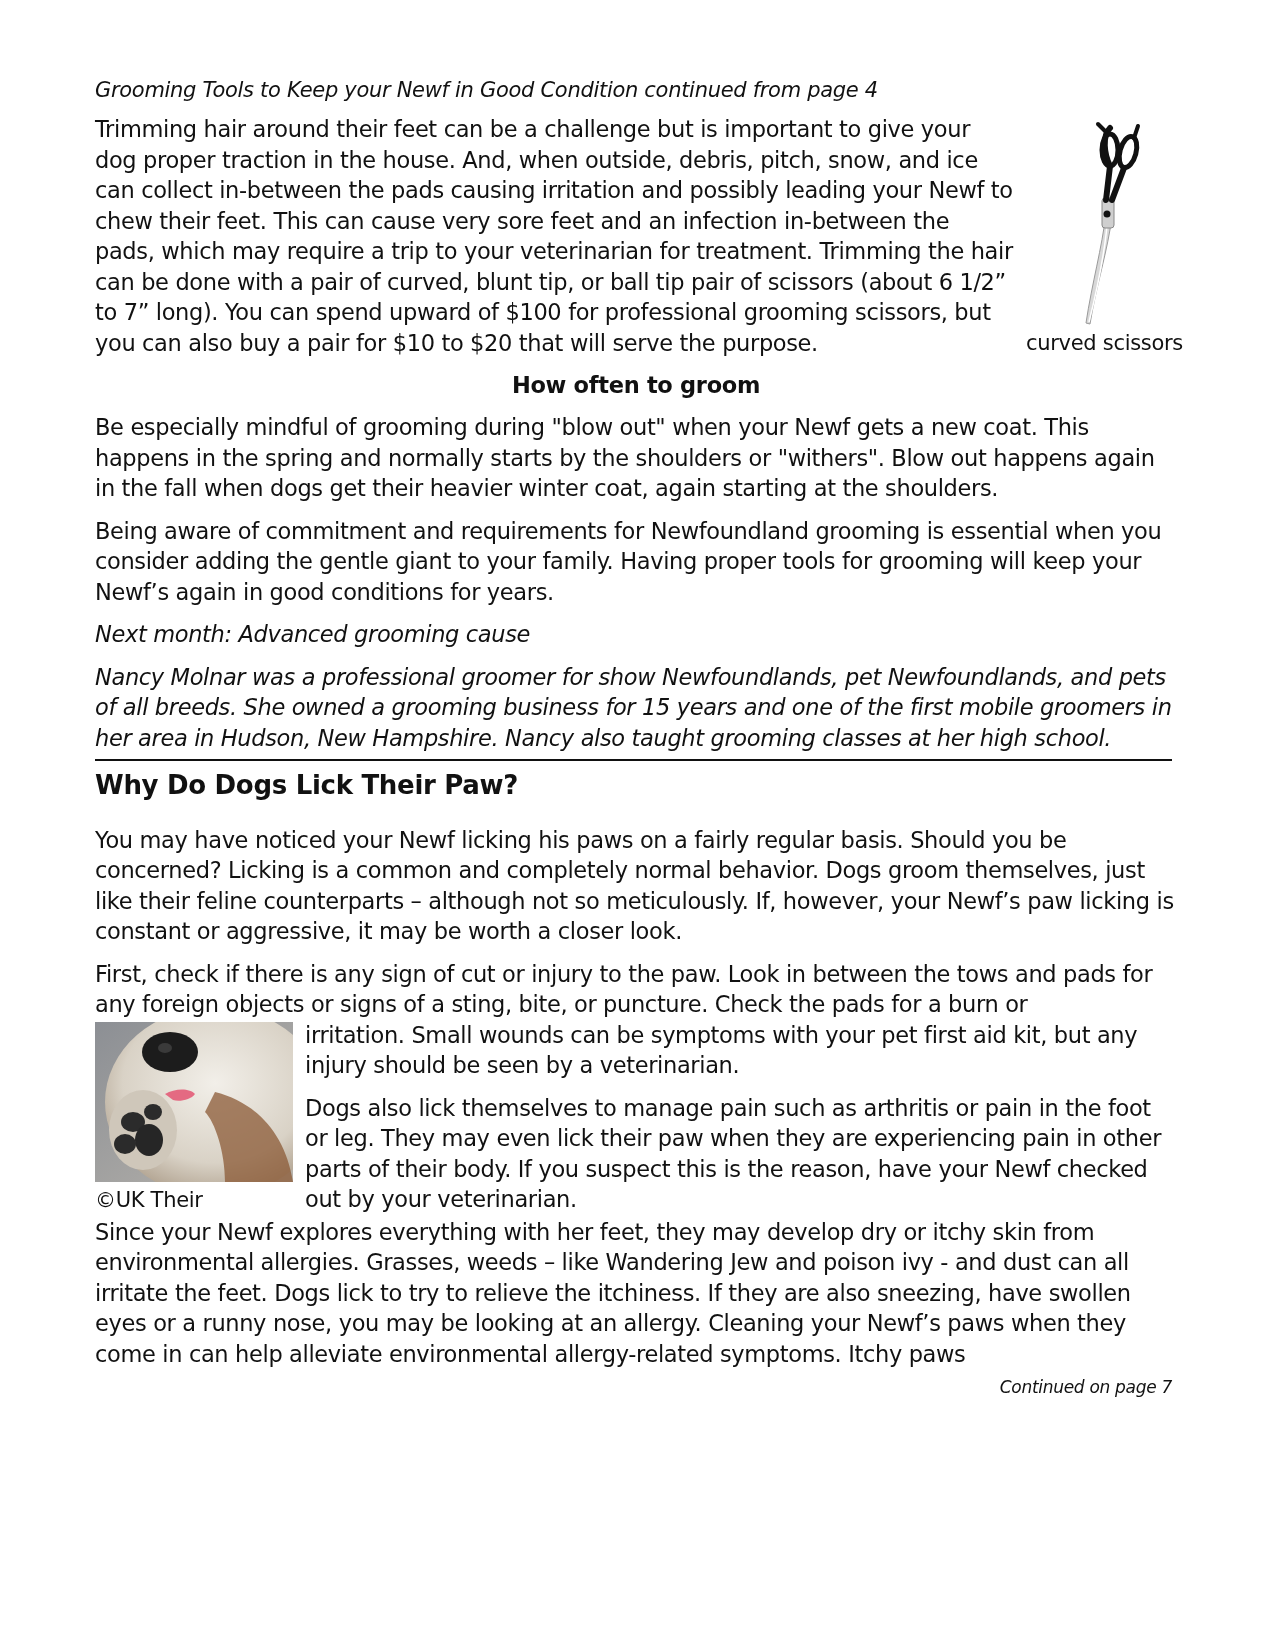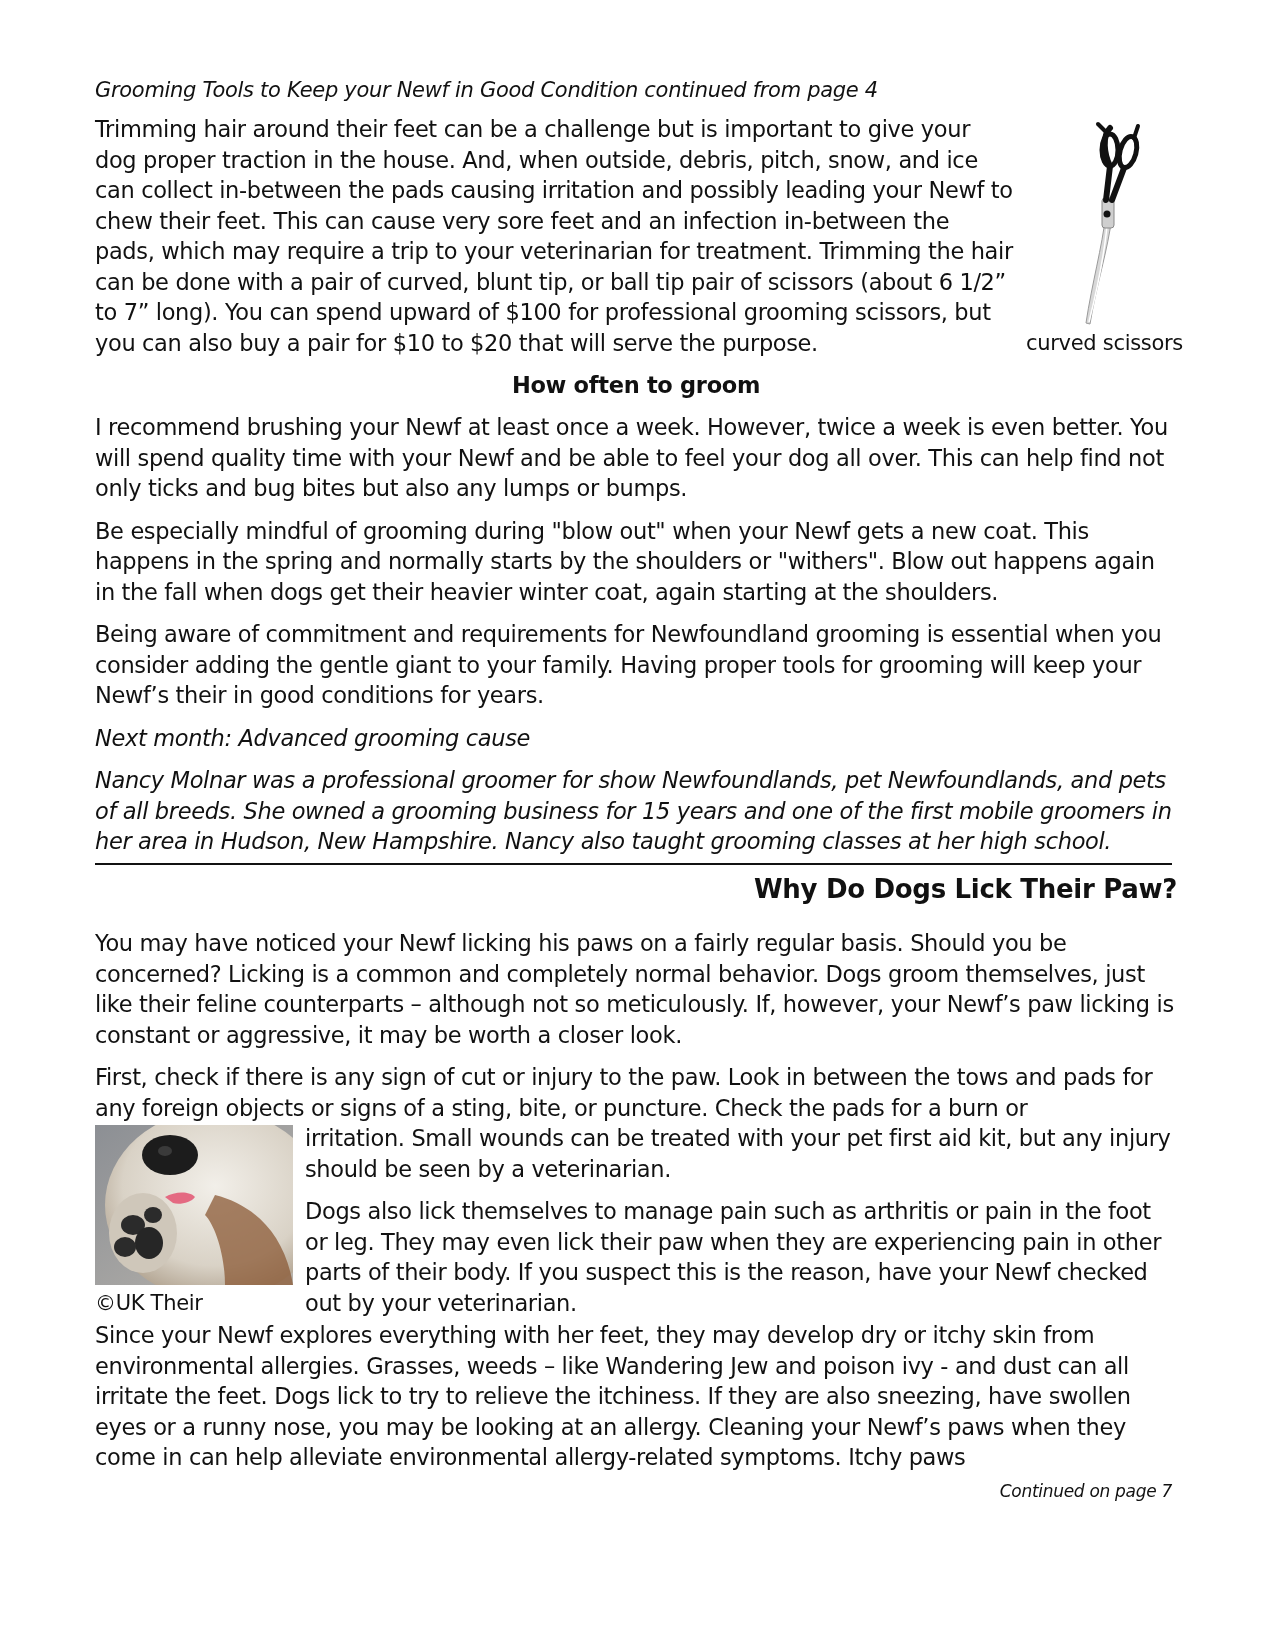--- a/index.html
+++ b/index.html
@@ -11,21 +11,21 @@
   .intro-header { font-style: italic; font-size: 21px; line-height: 28px; letter-spacing: -0.3px; margin-bottom: 10px; }
   .section-one { position: relative; }
   .trim-para { width: 920px; }
   .scissors-fig { position: absolute; right: -6px; top: 4px; width: 165px; text-align: center; }
   .scissors-fig svg { display: block; margin: 0 auto 0 48px; }
   .scissors-caption { font-size: 21px; line-height: 26px; letter-spacing: -0.3px; text-align: right; margin-top: 2px; }
   .subhead { font-weight: bold; font-size: 22.5px; line-height: 30px; margin-top: 12px; letter-spacing: -0.3px; text-align: center; }
   .gap { margin-top: 12px; }
   .italic { font-style: italic; }
   .rule { border: 0; border-top: 2px solid #111; margin: 6px 0 0 0; width: 1077px; }
-  .title { font-weight: bold; font-size: 26px; line-height: 36px; text-align: right; margin-top: 6px; letter-spacing: -0.3px; }
+  .title { font-weight: bold; font-size: 26px; line-height: 36px; text-align: left; margin-top: 6px; letter-spacing: -0.3px; }
   .photo-block { float: left; width: 200px; margin: 2px 10px 0 0; }
   .photo { width: 198px; height: 160px; display: block; }
   .photo-caption { font-size: 21px; line-height: 28px; letter-spacing: -0.3px; margin-top: 4px; }
   .clear { clear: both; }
   .continued { font-style: italic; font-size: 17px; line-height: 28px; text-align: right; margin-top: 4px; width: 1077px; letter-spacing: -0.3px; }
   b { font-weight: normal; }
 </style>
 </head>
 <body>
 
@@ -52,23 +52,22 @@
         <ellipse cx="62" cy="34" rx="8" ry="16" fill="none" stroke="#111" stroke-width="5" transform="rotate(15 62 34)"></ellipse>
         <path d="M40 14 L 32 6" stroke="#111" stroke-width="4" stroke-linecap="round"></path>
         <path d="M68 20 L 72 8" stroke="#111" stroke-width="4" stroke-linecap="round"></path>
       </svg>
       <div class="scissors-caption">curved scissors</div>
     </div>
   </div>
 
   <p class="subhead">How often to groom</p>
 
-  <p class="body-text gap">I recommend brushing your Newf at least once a week. However, twice a week is even better. You will spend quality time with your Newf and be able to feel your dog all over. This can help find not only ticks and bug bites but also any lumps or bumps.</p>
   <p class="body-text gap">Be especially mindful of grooming during "blow out" when your Newf gets a new coat. This happens in the spring and normally starts by the shoulders or "withers". Blow out happens again in the fall when dogs get their heavier winter coat, again starting at the shoulders.</p>
-  <p class="body-text gap">Being aware of commitment and requirements for Newfoundland grooming is essential when you consider adding the gentle giant to your family. Having proper tools for grooming will keep your Newf’s their in good conditions for years.</p>
+  <p class="body-text gap">Being aware of commitment and requirements for Newfoundland grooming is essential when you consider adding the gentle giant to your family. Having proper tools for grooming will keep your Newf’s again in good conditions for years.</p>
   <p class="body-text gap italic">Next month: Advanced grooming cause</p>
   <p class="body-text gap italic">Nancy Molnar was a professional groomer for show Newfoundlands, pet Newfoundlands, and pets of all breeds. She owned a grooming business for 15 years and one of the first mobile groomers in her area in Hudson, New Hampshire. Nancy also taught grooming classes at her high school.</p>
 
   <hr class="rule">
 
   <h2 class="title">Why Do Dogs Lick Their Paw?</h2>
 
   <p class="body-text" style="margin-top:4px">You may have noticed your Newf licking his paws on a fairly regular basis. Should you be concerned? Licking is a common and completely normal behavior. Dogs groom themselves, just like their feline counterparts – although not so meticulously. If, however, your Newf’s paw licking is constant or aggressive, it may be worth a closer look.</p>
 
   <p class="body-text gap">First, check if there is any sign of cut or injury to the paw. Look in between the tows and pads for any foreign objects or signs of a sting, bite, or puncture. Check the pads for a burn or</p>
@@ -94,21 +93,21 @@
         <ellipse cx="70" cy="26" rx="7" ry="5" fill="#3a3a3a"></ellipse>
         <path d="M70 72 C 80 66, 95 66, 100 72 C 96 78, 84 80, 78 78 Z" fill="#e46a82"></path>
         <ellipse cx="48" cy="108" rx="34" ry="40" fill="#cfc7ba"></ellipse>
         <ellipse cx="38" cy="100" rx="12" ry="10" fill="#2b2b2b"></ellipse>
         <ellipse cx="58" cy="90" rx="9" ry="8" fill="#2b2b2b"></ellipse>
         <ellipse cx="30" cy="122" rx="11" ry="10" fill="#2b2b2b"></ellipse>
         <ellipse cx="54" cy="118" rx="14" ry="16" fill="#262626"></ellipse>
       </svg>
       <div class="photo-caption">©UK Their</div>
     </div>
-    <p class="body-text">irritation. Small wounds can be treated with your pet first aid kit, but any injury should be seen by a veterinarian.</p>
+    <p class="body-text">irritation. Small wounds can be symptoms with your pet first aid kit, but any injury should be seen by a veterinarian.</p>
     <p class="body-text gap">Dogs also lick themselves to manage pain such as arthritis or pain in the foot or leg. They may even lick their paw when they are experiencing pain in other parts of their body. If you suspect this is the reason, have your Newf checked out by your veterinarian.</p>
     <div class="clear"></div>
   </div>
 
   <p class="body-text" style="margin-top:2px">Since your Newf explores everything with her feet, they may develop dry or itchy skin from environmental allergies. Grasses, weeds – like Wandering Jew and poison ivy - and dust can all irritate the feet. Dogs lick to try to relieve the itchiness. If they are also sneezing, have swollen eyes or a runny nose, you may be looking at an allergy. Cleaning your Newf’s paws when they come in can help alleviate environmental allergy-related symptoms. Itchy paws</p>
 
   <p class="continued">Continued on page 7</p>
 </div>
 
 </body></html>

